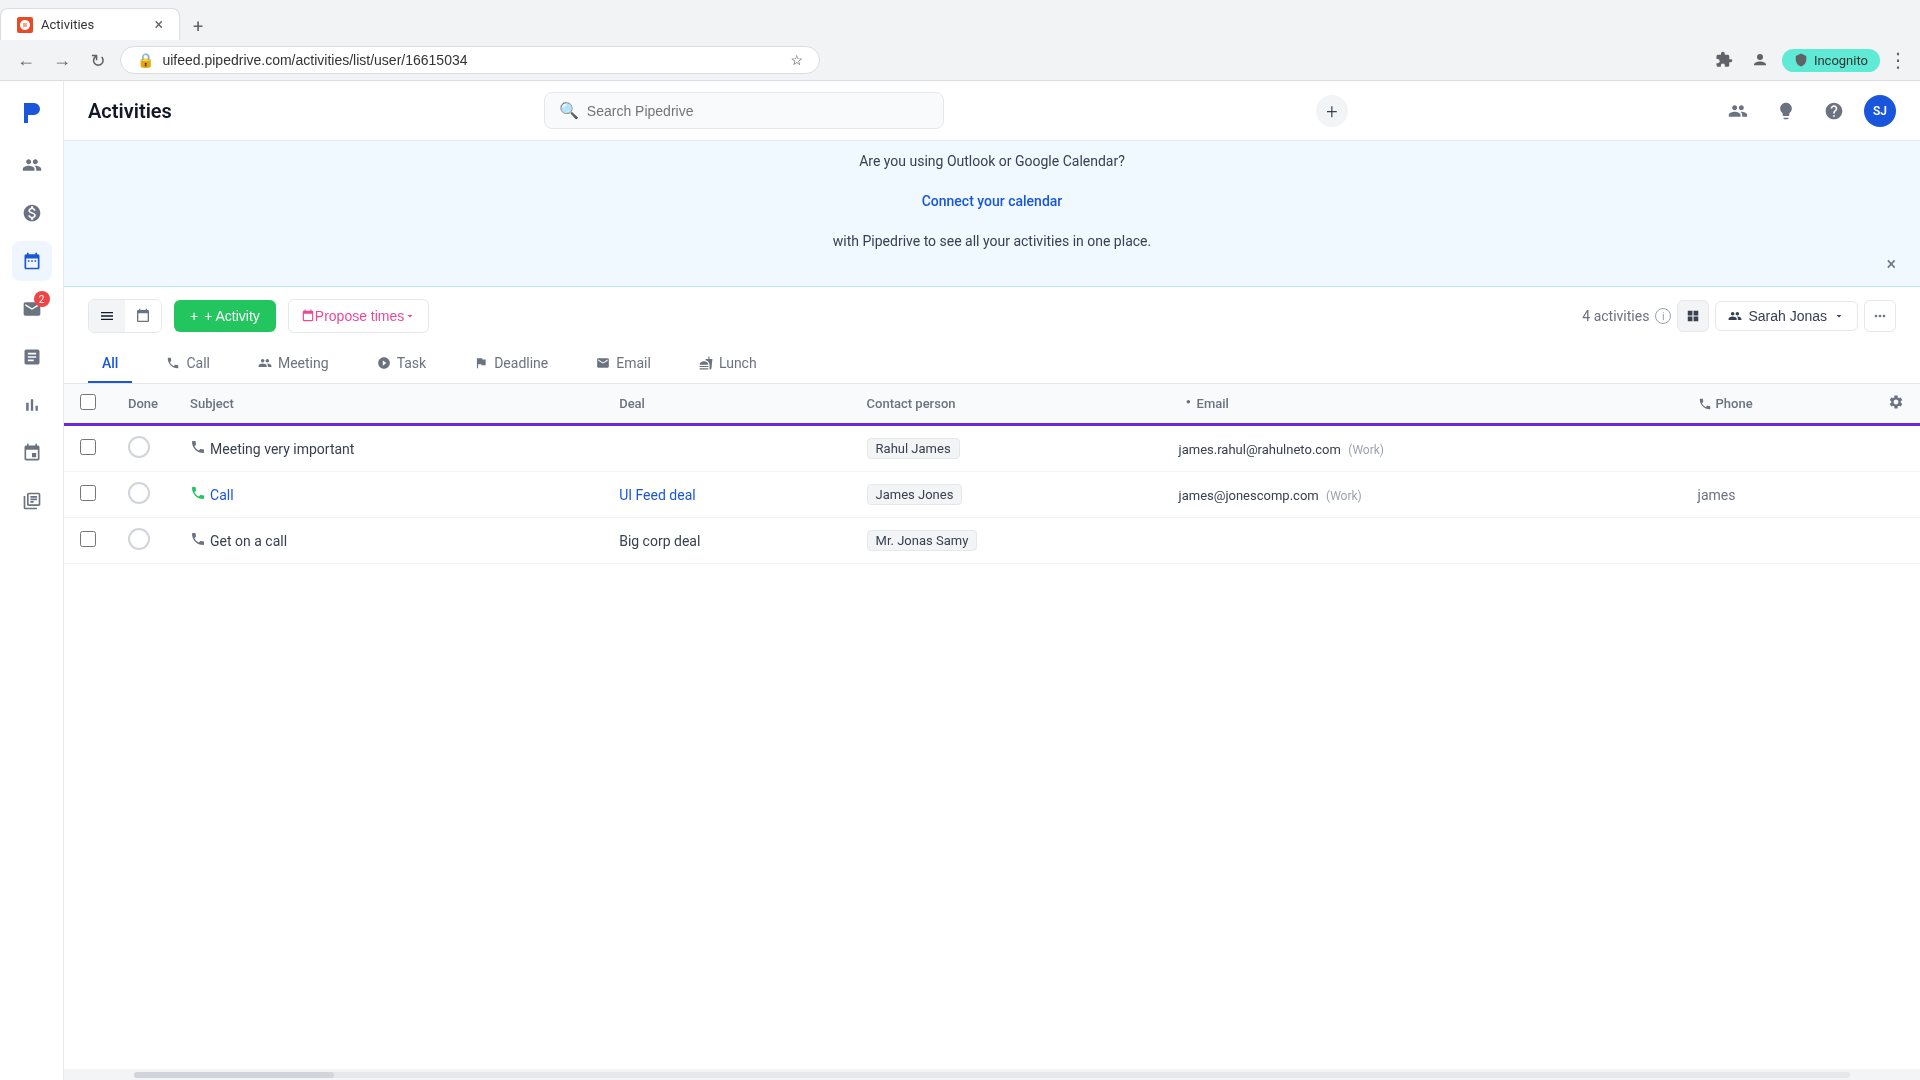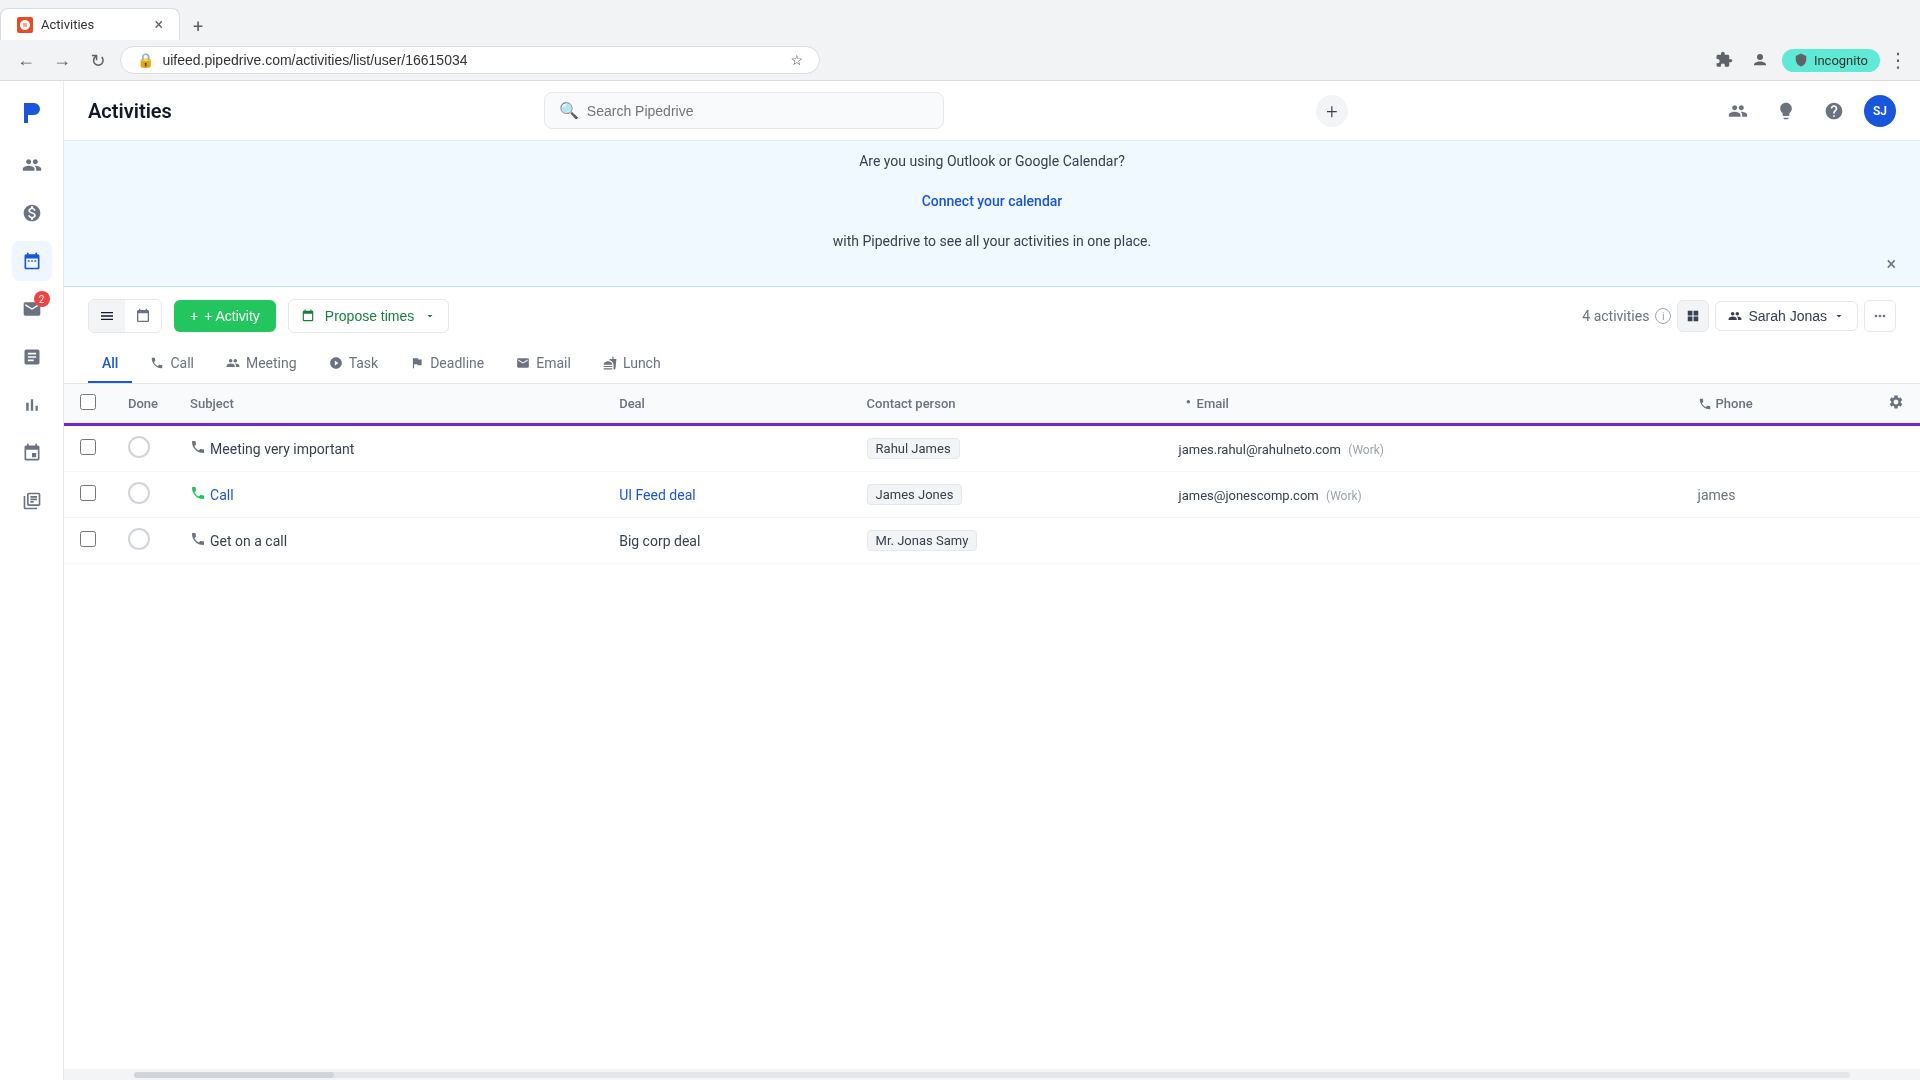--- a/index.html
+++ b/index.html
@@ -53,28 +53,28 @@
     .banner { background: #f0f9ff; border-bottom: 1px solid #bae6fd; padding: 12px 24px; display: flex; align-items: center; justify-content: center; gap: 4px; font-size: 14px; color: #374151; flex-direction: column; }
     .banner a { color: #1a56db; text-decoration: none; font-weight: 500; }
     .banner-close { margin-left: auto; cursor: pointer; color: #6b7280; font-size: 18px; }
 
     
     .activities-toolbar { display: flex; align-items: center; padding: 12px 24px; gap: 12px; }
     .view-toggle { display: flex; border: 1px solid #e5e7eb; border-radius: 6px; overflow: hidden; }
     .view-btn { width: 36px; height: 32px; display: flex; align-items: center; justify-content: center; cursor: pointer; color: #6b7280; background: #fff; border: none; }
     .view-btn.active { background: #f3f4f6; color: #111827; }
     .add-activity-btn { display: flex; align-items: center; gap: 6px; background: #22c55e; color: white; border: none; border-radius: 6px; padding: 8px 16px; font-size: 14px; font-weight: 500; cursor: pointer; }
-    .propose-btn { display: flex; align-items: center; gap: 10px; background: #fff; border: 1px solid #e5e7eb; border-radius: 6px; padding: 8px 12px; font-size: 14px; cursor: pointer; color: #15803d; }
+    .propose-btn { display: flex; align-items: center; gap: 0; background: #fff; border: 1px solid #e5e7eb; border-radius: 6px; padding: 8px 12px; font-size: 14px; cursor: pointer; color: #ec4899; }
     .activity-count { margin-left: auto; color: #6b7280; font-size: 14px; display: flex; align-items: center; gap: 6px; }
     .grid-view-btn { display: flex; align-items: center; justify-content: center; width: 32px; height: 32px; border: 1px solid #e5e7eb; border-radius: 6px; cursor: pointer; background: #f3f4f6; }
     .filter-btn { display: flex; align-items: center; gap: 6px; border: 1px solid #e5e7eb; border-radius: 6px; padding: 6px 12px; cursor: pointer; font-size: 14px; color: #374151; background: #fff; }
     .more-btn { width: 32px; height: 32px; display: flex; align-items: center; justify-content: center; border: 1px solid #e5e7eb; border-radius: 6px; cursor: pointer; color: #6b7280; }
 
     
-    .filter-tabs { display: flex; align-items: center; padding: 0 24px; gap: 4px; border-bottom: 1px solid #e5e7eb; }
+    .filter-tabs { display: flex; align-items: center; padding: 0 24px; gap: 20px; border-bottom: 1px solid #e5e7eb; }
     .filter-tab { padding: 10px 14px; font-size: 14px; cursor: pointer; color: #6b7280; border-bottom: 2px solid transparent; display: flex; align-items: center; gap: 6px; }
     .filter-tab.active { color: #1a56db; border-bottom-color: #1a56db; font-weight: 500; }
     .period-tabs { margin-left: auto; display: flex; align-items: center; gap: 4px; }
     .period-tab { padding: 8px 12px; font-size: 14px; cursor: pointer; color: #6b7280; border-radius: 6px; }
     .period-tab.active { color: #1a56db; font-weight: 500; }
 
     
     .table-container { flex: 1; overflow: auto; }
     table { width: 100%; border-collapse: collapse; }
     thead tr { background: #f9fafb; }

